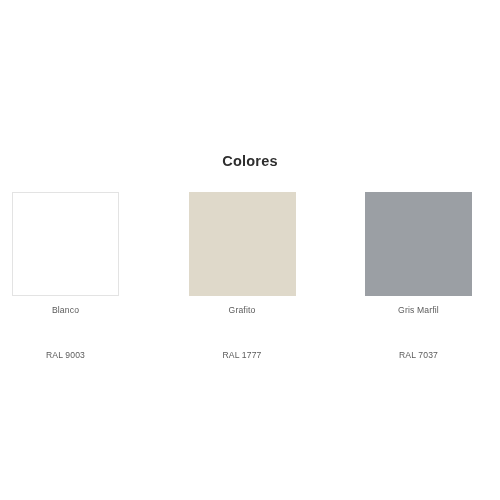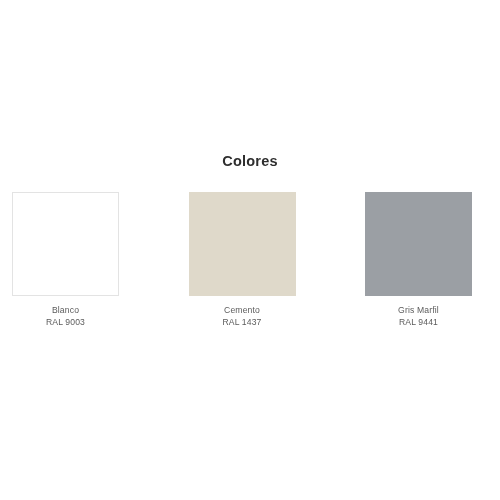--- a/index.html
+++ b/index.html
@@ -69,20 +69,21 @@
     color: #5b5b5b;
     letter-spacing: 0.15px;
   }
 
   .swatch-name {
     display: block;
   }
 
   .swatch-ral {
     display: block;
+    margin-top: 33px;
   }
 </style>
 </head>
 <body style="background: rgb(255, 255, 255);">
 
 <div class="palette-page">
 
   <div class="palette-title">Colores</div>
 
   <div class="swatch-row">
@@ -91,28 +92,28 @@
       <div class="swatch-chip" style="background: rgb(255, 255, 255); border-color: rgb(227, 227, 227);"></div>
       <div class="swatch-caption">
         <span class="swatch-name">Blanco</span>
         <span class="swatch-ral">RAL 9003</span>
       </div>
     </div>
 
     <div class="swatch-cell">
       <div class="swatch-chip" style="background: rgb(223, 217, 202); border-color: rgb(223, 217, 202);"></div>
       <div class="swatch-caption">
-        <span class="swatch-name">Cemento</span>
-        <span class="swatch-ral">RAL 1437</span>
+        <span class="swatch-name">Grafito</span>
+        <span class="swatch-ral">RAL 1777</span>
       </div>
     </div>
 
     <div class="swatch-cell">
       <div class="swatch-chip" style="background: rgb(155, 159, 164); border-color: rgb(155, 159, 164);"></div>
       <div class="swatch-caption">
         <span class="swatch-name">Gris Marfil</span>
-        <span class="swatch-ral">RAL 9441</span>
+        <span class="swatch-ral">RAL 7037</span>
       </div>
     </div>
 
 
   </div>
 </div>
 
 </body></html>

